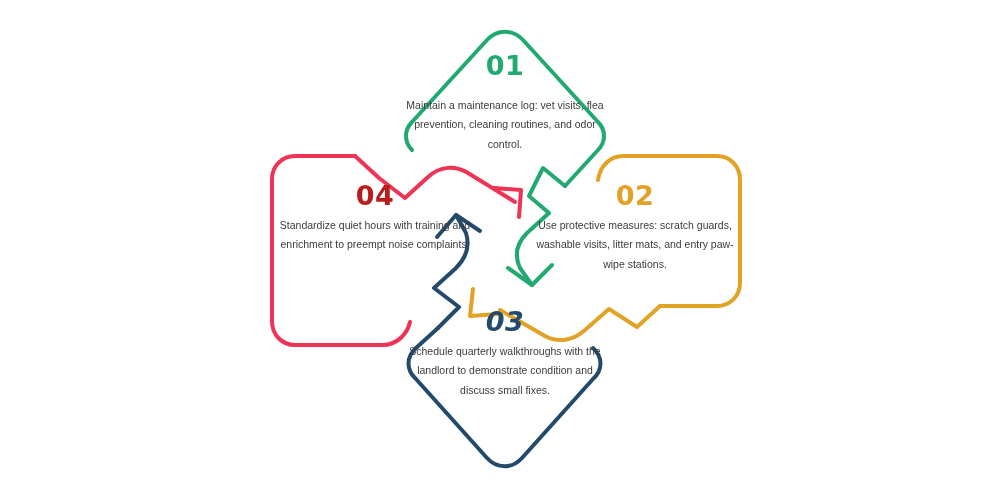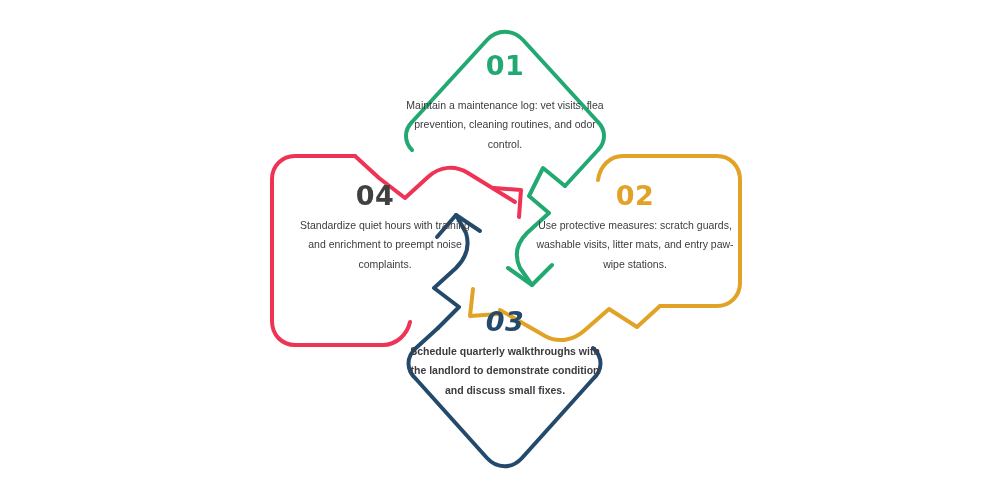--- a/index.html
+++ b/index.html
@@ -135,21 +135,21 @@
     <div class="node-desc" style="color: rgb(59, 59, 64); margin-top: 17px;">Maintain a maintenance log: vet visits, flea prevention, cleaning routines, and odor control.</div>
   </div>
 
   <div class="node-text" id="text-02">
     <div class="node-number" style="color: rgb(226, 162, 38); text-align: center;">02</div>
     <div class="node-desc" style="color: rgb(59, 59, 64);">Use protective measures: scratch guards, washable visits, litter mats, and entry paw-wipe stations.</div>
   </div>
 
   <div class="node-text" id="text-03">
     <div class="node-number" style="color: rgb(36, 74, 107); font-style: italic;">03</div>
-    <div class="node-desc" style="color: rgb(59, 59, 64); font-weight: bold;">Schedule quarterly walkthroughs with the landlord to demonstrate condition and discuss small fixes.</div>
+    <div class="node-desc" style="color: rgb(59, 59, 64);">Schedule quarterly walkthroughs with the landlord to demonstrate condition and discuss small fixes.</div>
   </div>
 
   <div class="node-text" id="text-04">
-    <div class="node-number" style="color: #404040;">04</div>
-    <div class="node-desc" style="color: rgb(59, 59, 64); padding-left: 20px;">Standardize quiet hours with training and enrichment to preempt noise complaints.</div>
+    <div class="node-number" style="color: #b91c1c;">04</div>
+    <div class="node-desc" style="color: rgb(59, 59, 64);">Standardize quiet hours with training and enrichment to preempt noise complaints.</div>
   </div>
 
 </div>
 
 </body></html>

